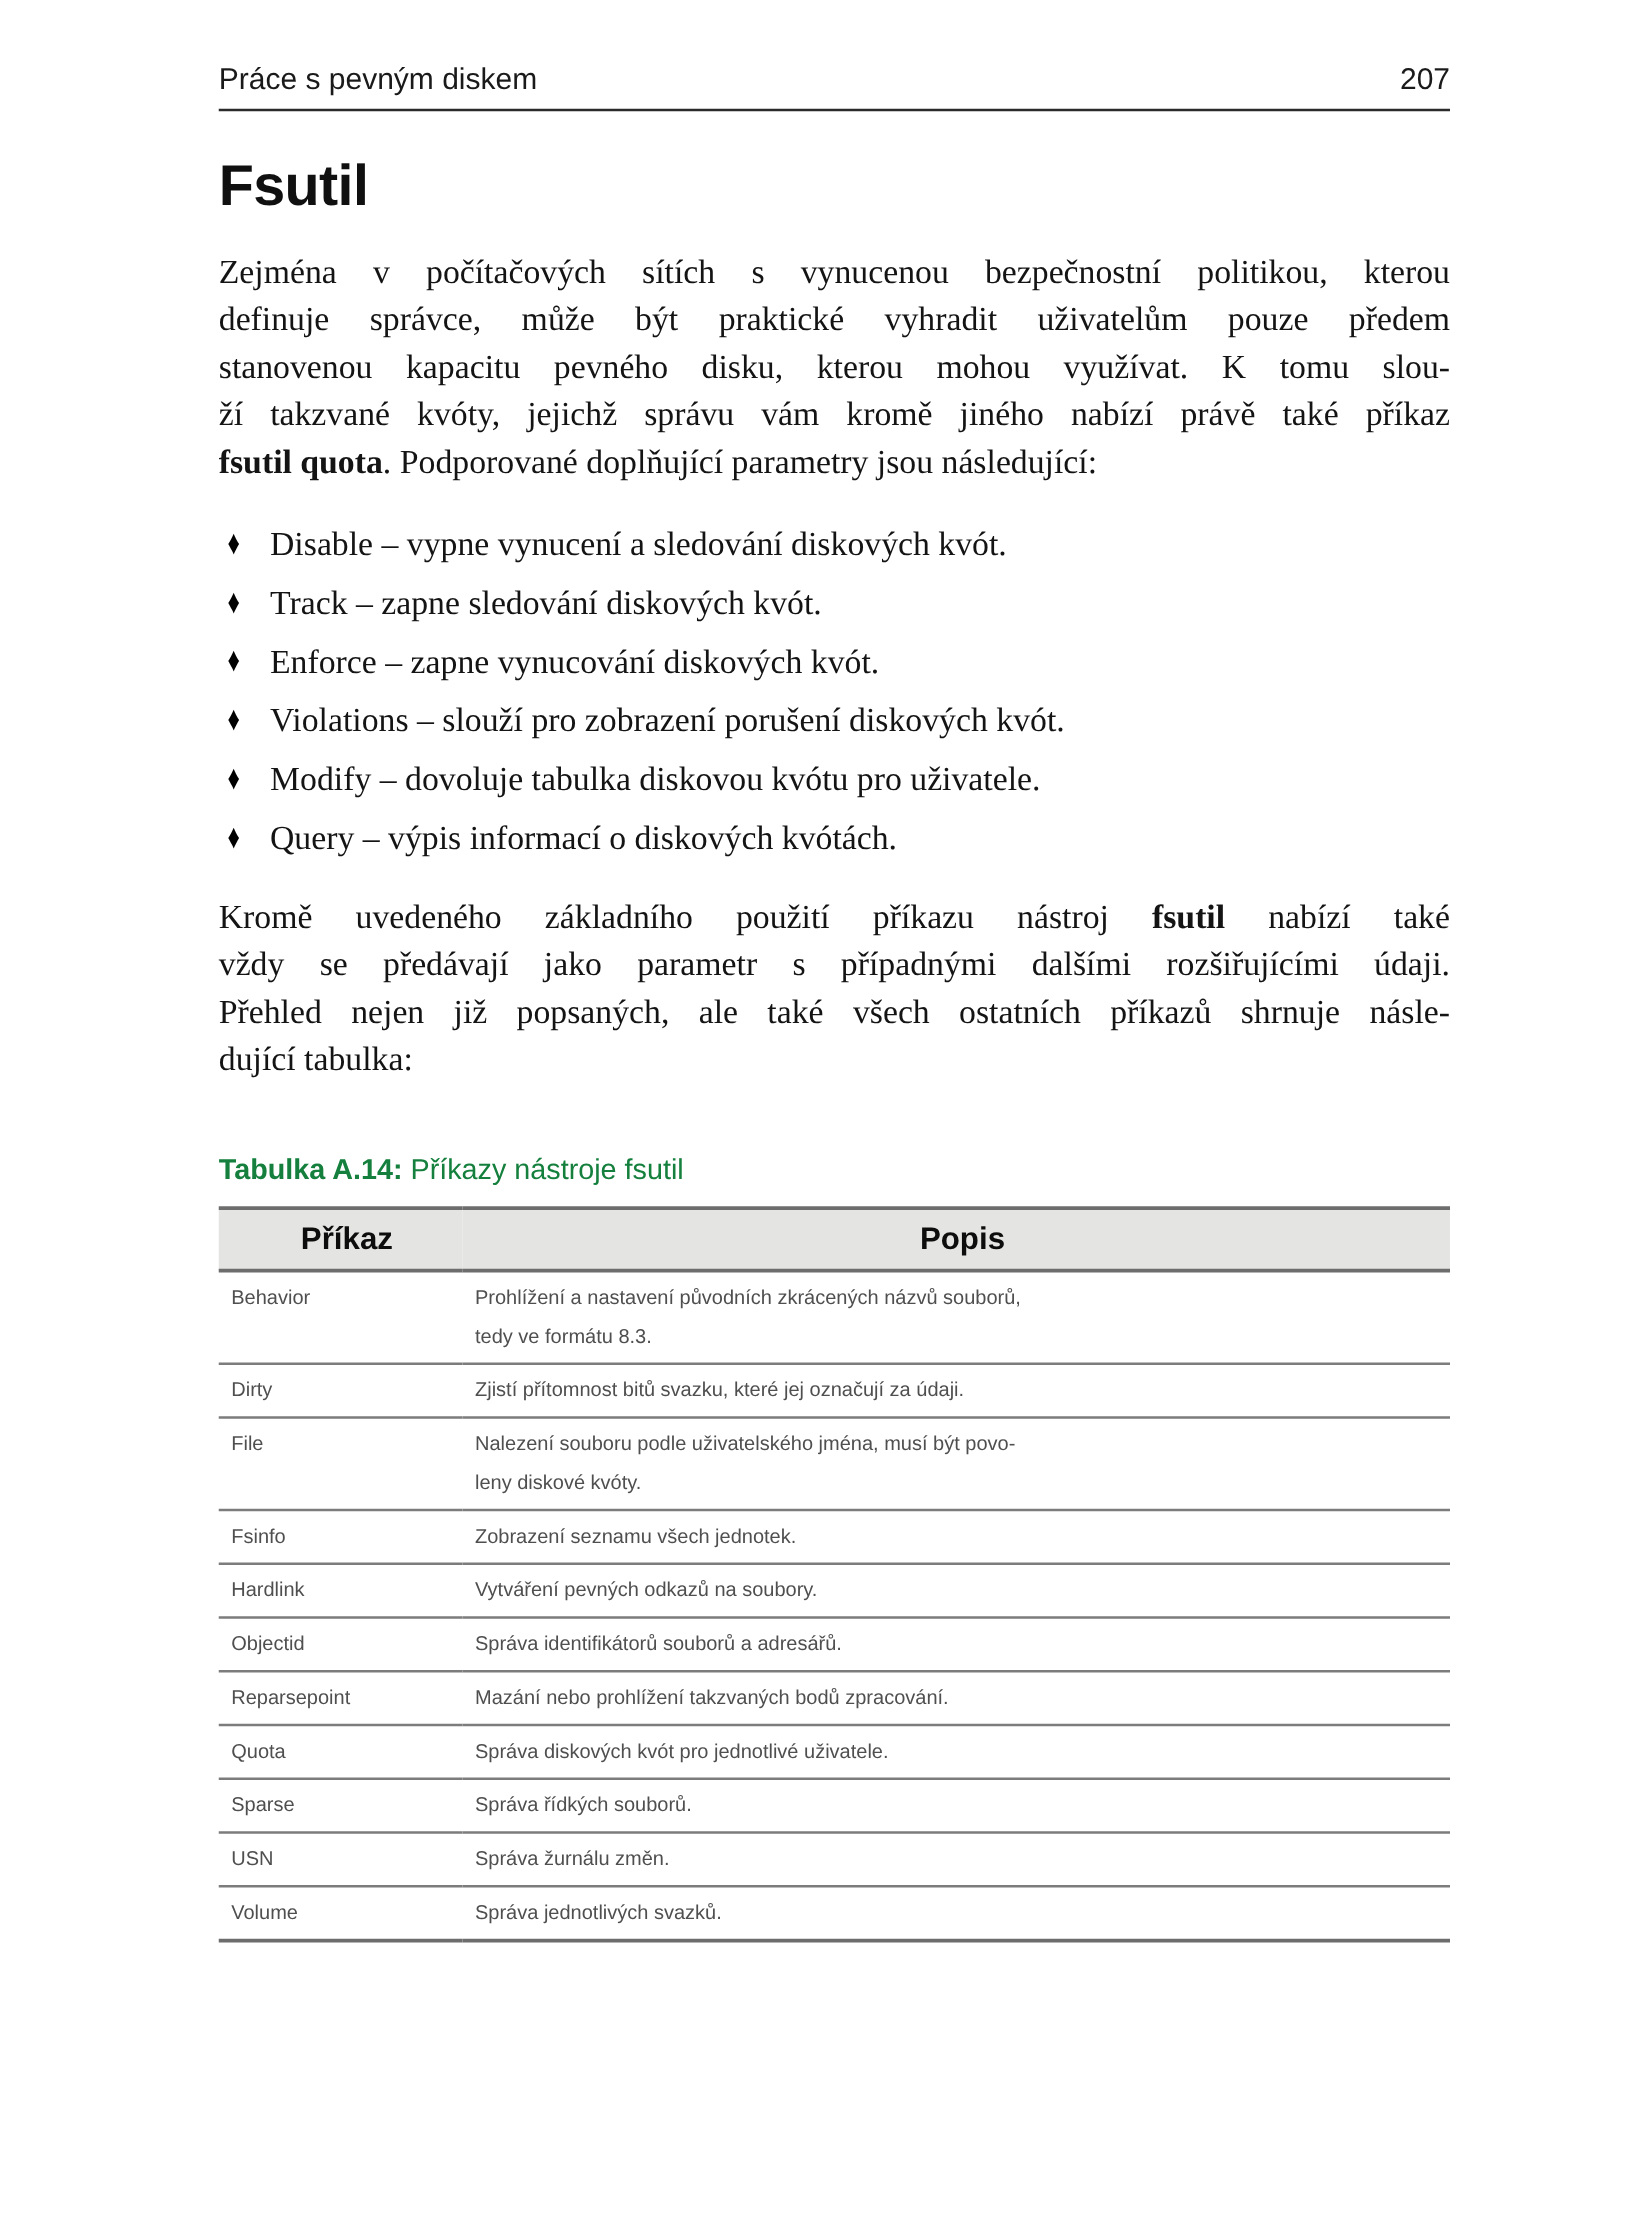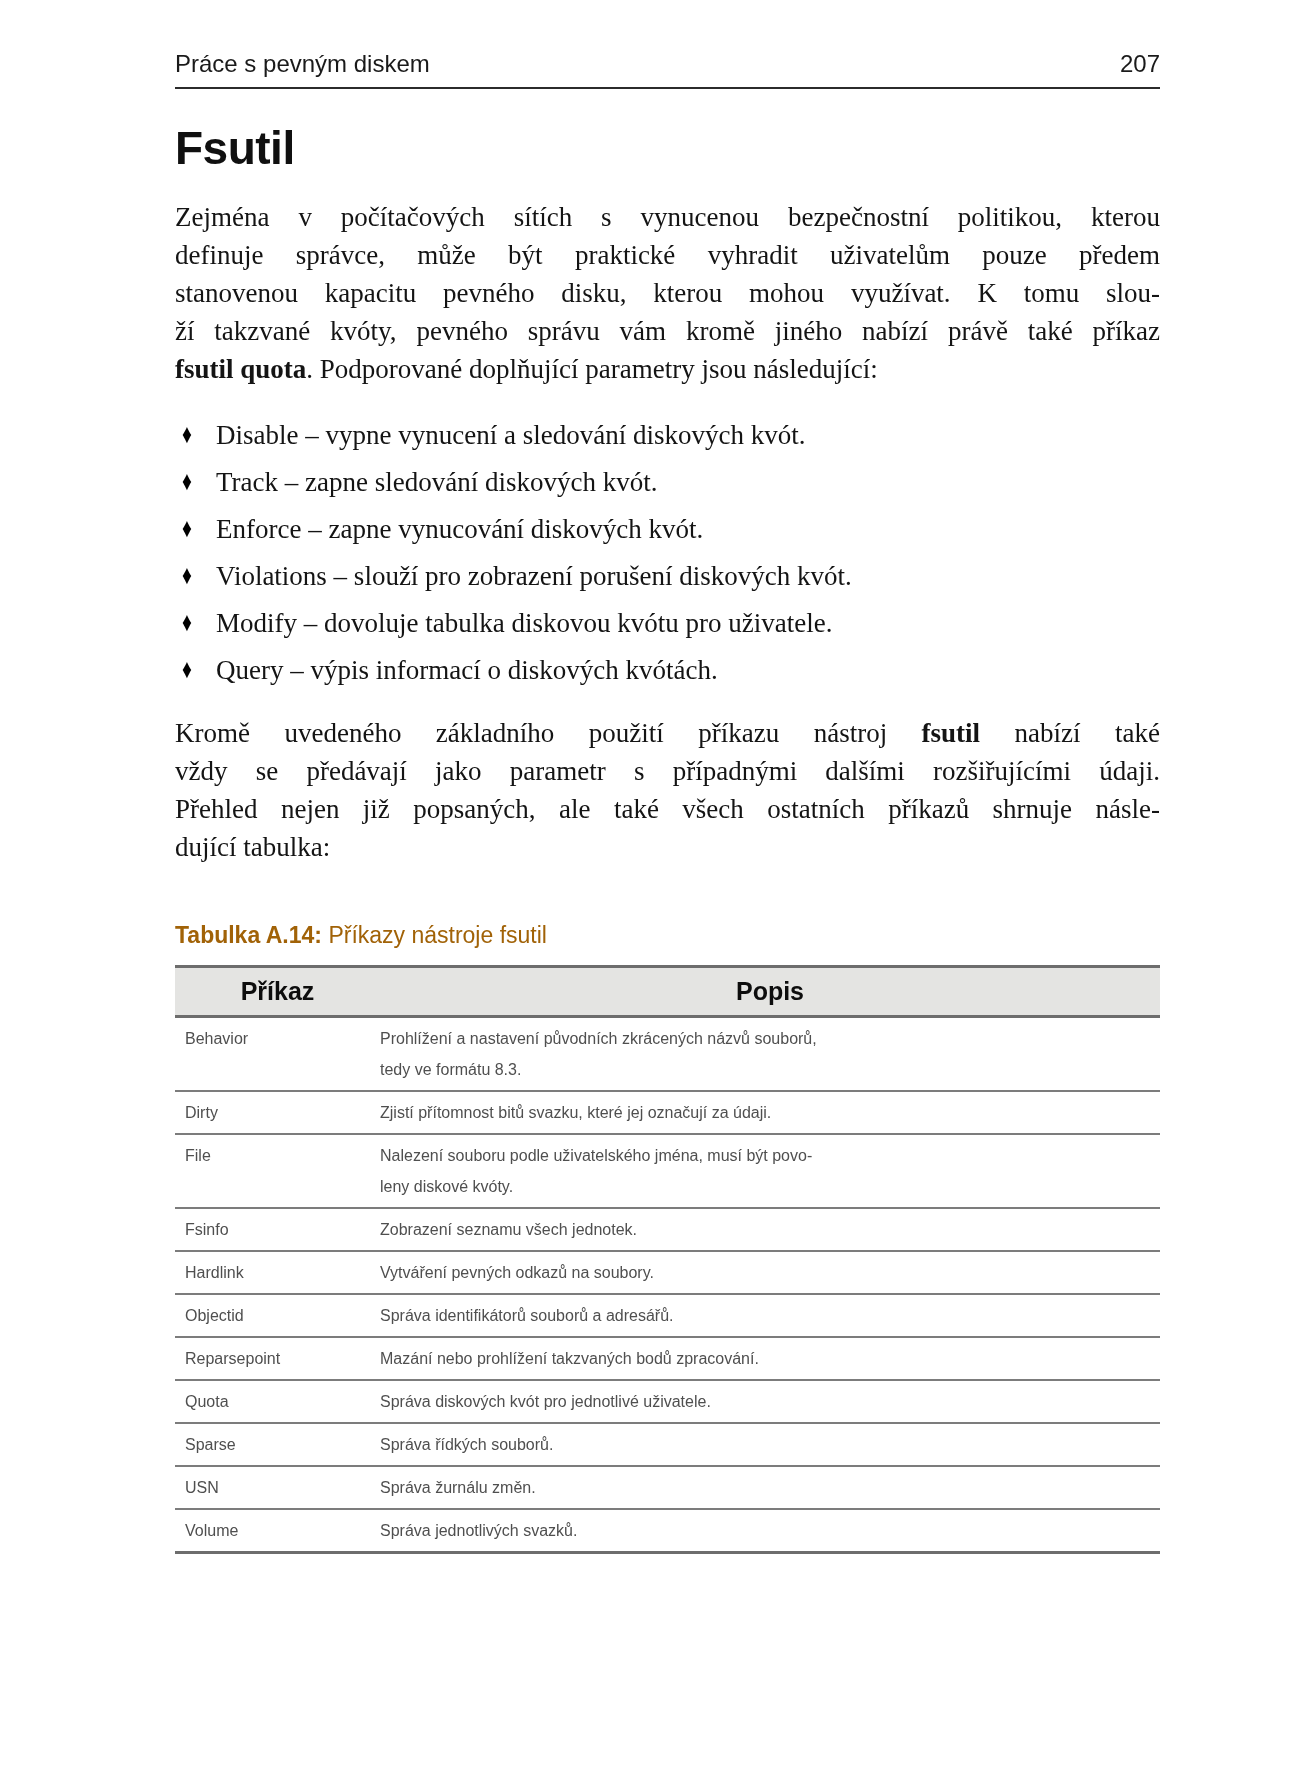--- a/index.html
+++ b/index.html
@@ -57,21 +57,21 @@
   }
   ul.bullets li .diamond{
     position:absolute;left:5px;top:-1px;
     font-size:27px;color:#000;
     display:inline-block;transform:scaleX(0.72);
   }
   
   .caption{
     margin-top:56px;
     font-family:"Liberation Sans", sans-serif;
-    font-size:23px;line-height:27px;color:#a16207;
+    font-size:23px;line-height:27px;color:#15803d;
   }
   .caption .cap-label{font-weight:700;}
   
   table.cmd-table{
     margin-top:16px;
     width:100%;
     border-collapse:collapse;
     font-family:"Liberation Sans", sans-serif;
     border-top:3px solid #6d6d6d;
     border-bottom:3px solid #6d6d6d;
@@ -104,21 +104,21 @@
       <span>207</span>
     </div>
     <hr class="head-rule">
 
     <h1 class="page-title">Fsutil</h1>
 
     <div class="para" id="para-intro">
         <div class="line"><span>Zejména v počítačových sítích s vynucenou bezpečnostní politikou, kterou</span></div>
         <div class="line"><span>definuje správce, může být praktické vyhradit uživatelům pouze předem</span></div>
         <div class="line"><span>stanovenou kapacitu pevného disku, kterou mohou využívat. K tomu slou-</span></div>
-        <div class="line"><span>ží takzvané kvóty, pevného správu vám kromě jiného nabízí právě také příkaz</span></div>
+        <div class="line"><span>ží takzvané kvóty, jejichž správu vám kromě jiného nabízí právě také příkaz</span></div>
         <div class="line last"><b>fsutil quota</b><span>. Podporované doplňující parametry jsou následující:</span></div>
       </div>
 
     <ul class="bullets" id="bullet-list">
         <li><span class="diamond">♦</span><span>Disable – vypne vynucení a sledování diskových kvót.</span></li>
         <li><span class="diamond">♦</span><span>Track – zapne sledování diskových kvót.</span></li>
         <li><span class="diamond">♦</span><span>Enforce – zapne vynucování diskových kvót.</span></li>
         <li><span class="diamond">♦</span><span>Violations – slouží pro zobrazení porušení diskových kvót.</span></li>
         <li><span class="diamond">♦</span><span>Modify – dovoluje tabulka diskovou kvótu pro uživatele.</span></li>
         <li><span class="diamond">♦</span><span>Query – výpis informací o diskových kvótách.</span></li>

